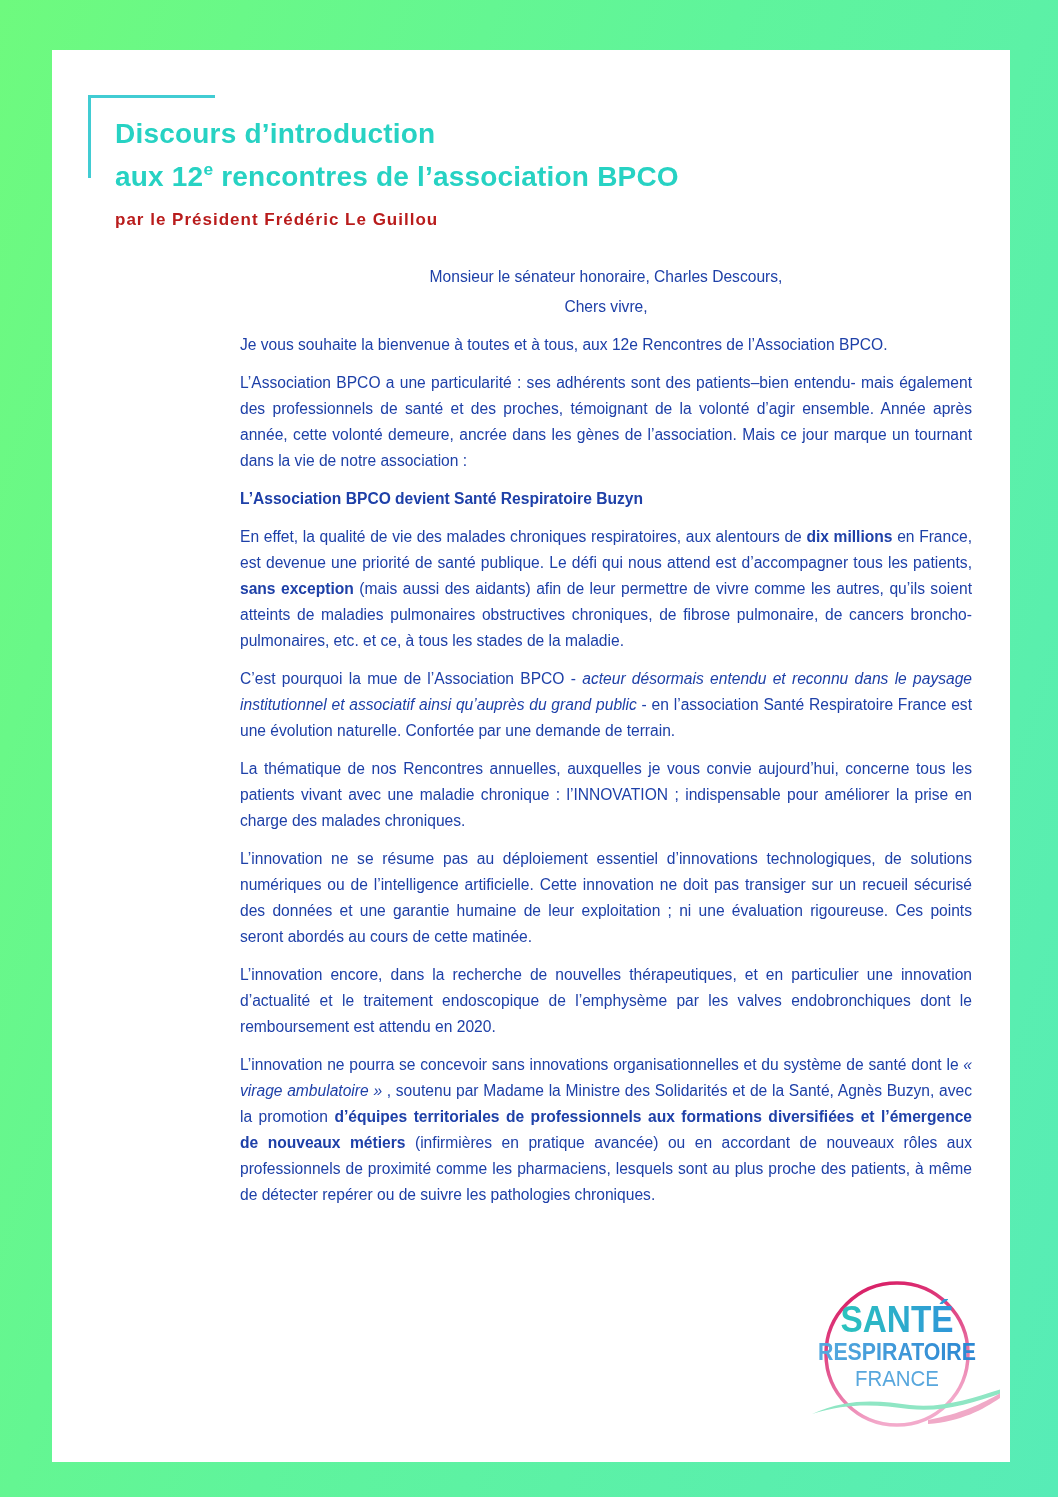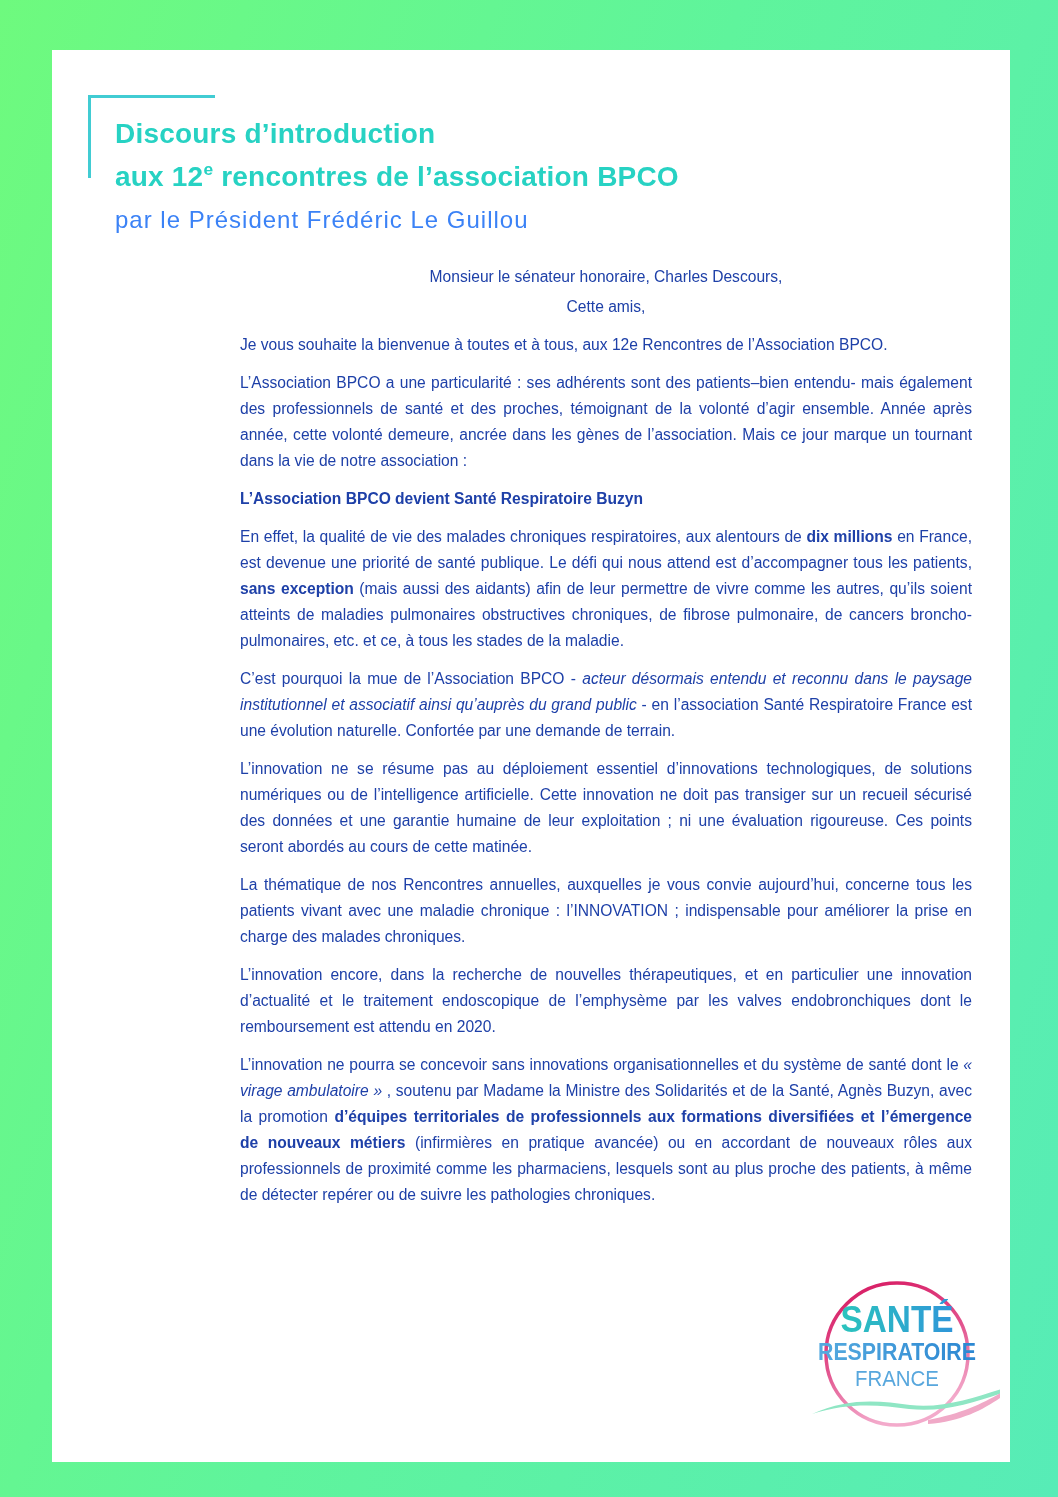--- a/index.html
+++ b/index.html
@@ -28,22 +28,22 @@
     margin:0;
     color:#27d2c3;
     font-size:28px;line-height:36px;font-weight:bold;
     letter-spacing:0.2px;
   }
   .title .sup{
     font-size:0.62em;vertical-align:super;position:relative;top:-1px;
   }
   .subtitle{
     margin:10px 0 0 0;
-    color:#3b82f6;
-    font-size:24px;line-height:30px;font-weight:normal;
+    color:#b91c1c;
+    font-size:17px;line-height:30px;font-weight:bold;
     letter-spacing:1px;
   }
   .content{
     position:absolute;left:188px;top:214px;width:732px;
     color:#1e40a8;
     font-size:15.6px;line-height:26px;
   }
   .salutations{margin-bottom:12px;}
   .salutations p{margin:0 0 4px 0;text-align:center;}
   .paragraphs p{margin:12px 0 12px 0;text-align:justify;}
@@ -65,30 +65,30 @@
     <div class="title-block">
       <h1 class="title"><span>Discours d’introduction</span><br>
         <span><span>aux 12</span><span class="sup">e</span><span> rencontres de l’association BPCO</span></span>
       </h1>
       <p class="subtitle">par le Président Frédéric Le Guillou</p>
     </div>
 
     <div class="content">
       <div class="salutations">
           <p>Monsieur le sénateur honoraire, Charles Descours,</p>
-          <p>Cette amis,</p>
+          <p>Chers vivre,</p>
         </div>
       <div class="paragraphs">
           <p><span class="n">Je vous souhaite la bienvenue à toutes et à tous, aux 12e Rencontres de l’Association BPCO.</span></p>
           <p><span class="n">L’Association BPCO a une particularité : ses adhérents sont des patients–bien entendu- mais également des professionnels de santé et des proches, témoignant de la volonté d’agir ensemble. Année après année, cette volonté demeure, ancrée dans les gènes de l’association. Mais ce jour marque un tournant dans la vie de notre association :</span></p>
           <p><span class="b">L’Association BPCO devient Santé Respiratoire Buzyn</span></p>
           <p><span class="n">En effet, la qualité de vie des malades chroniques respiratoires, aux alentours de </span><span class="b">dix millions</span><span class="n"> en France, est devenue une priorité de santé publique. Le défi qui nous attend est d’accompagner tous les patients, </span><span class="b">sans exception</span><span class="n"> (mais aussi des aidants) afin de leur permettre de vivre comme les autres, qu’ils soient atteints de maladies pulmonaires obstructives chroniques, de fibrose pulmonaire, de cancers broncho-pulmonaires, etc. et ce, à tous les stades de la maladie.</span></p>
           <p><span class="n">C’est pourquoi la mue de l’Association BPCO - </span><span class="i">acteur désormais entendu et reconnu dans le paysage institutionnel et associatif ainsi qu’auprès du grand public</span><span class="n"> - en l’association Santé Respiratoire France est une évolution naturelle. Confortée par une demande de terrain.</span></p>
+          <p><span class="n">La thématique de nos Rencontres annuelles, auxquelles je vous convie aujourd’hui, concerne tous les patients vivant avec une maladie chronique : l’INNOVATION ; indispensable pour améliorer la prise en charge des malades chroniques.</span></p>
           <p><span class="n">L’innovation ne se résume pas au déploiement essentiel d’innovations technologiques, de solutions numériques ou de l’intelligence artificielle. Cette innovation ne doit pas transiger sur un recueil sécurisé des données et une garantie humaine de leur exploitation ; ni une évaluation rigoureuse. Ces points seront abordés au cours de cette matinée.</span></p>
-          <p><span class="n">La thématique de nos Rencontres annuelles, auxquelles je vous convie aujourd’hui, concerne tous les patients vivant avec une maladie chronique : l’INNOVATION ; indispensable pour améliorer la prise en charge des malades chroniques.</span></p>
           <p><span class="n">L’innovation encore, dans la recherche de nouvelles thérapeutiques, et en particulier une innovation d’actualité et le traitement endoscopique de l’emphysème par les valves endobronchiques dont le remboursement est attendu en 2020.</span></p>
           <p><span class="n">L’innovation ne pourra se concevoir sans innovations organisationnelles et du système de santé dont le </span><span class="i">« virage ambulatoire »</span><span class="n"> , soutenu par Madame la Ministre des Solidarités et de la Santé, Agnès Buzyn, avec la promotion </span><span class="b">d’équipes territoriales de professionnels aux formations diversifiées et l’émergence de nouveaux métiers</span><span class="n"> (infirmières en pratique avancée) ou en accordant de nouveaux rôles aux professionnels de proximité comme les pharmaciens, lesquels sont au plus proche des patients, à même de détecter repérer ou de suivre les pathologies chroniques.</span></p>
         </div>
     </div>
 
     <svg class="logo" viewBox="0 0 220 165" xmlns="http://www.w3.org/2000/svg">
       <defs>
         <linearGradient id="pinkGrad" x1="0%" y1="0%" x2="35%" y2="100%">
           <stop offset="0%" stop-color="#d6145e"></stop>
           <stop offset="55%" stop-color="#e2528d"></stop>

